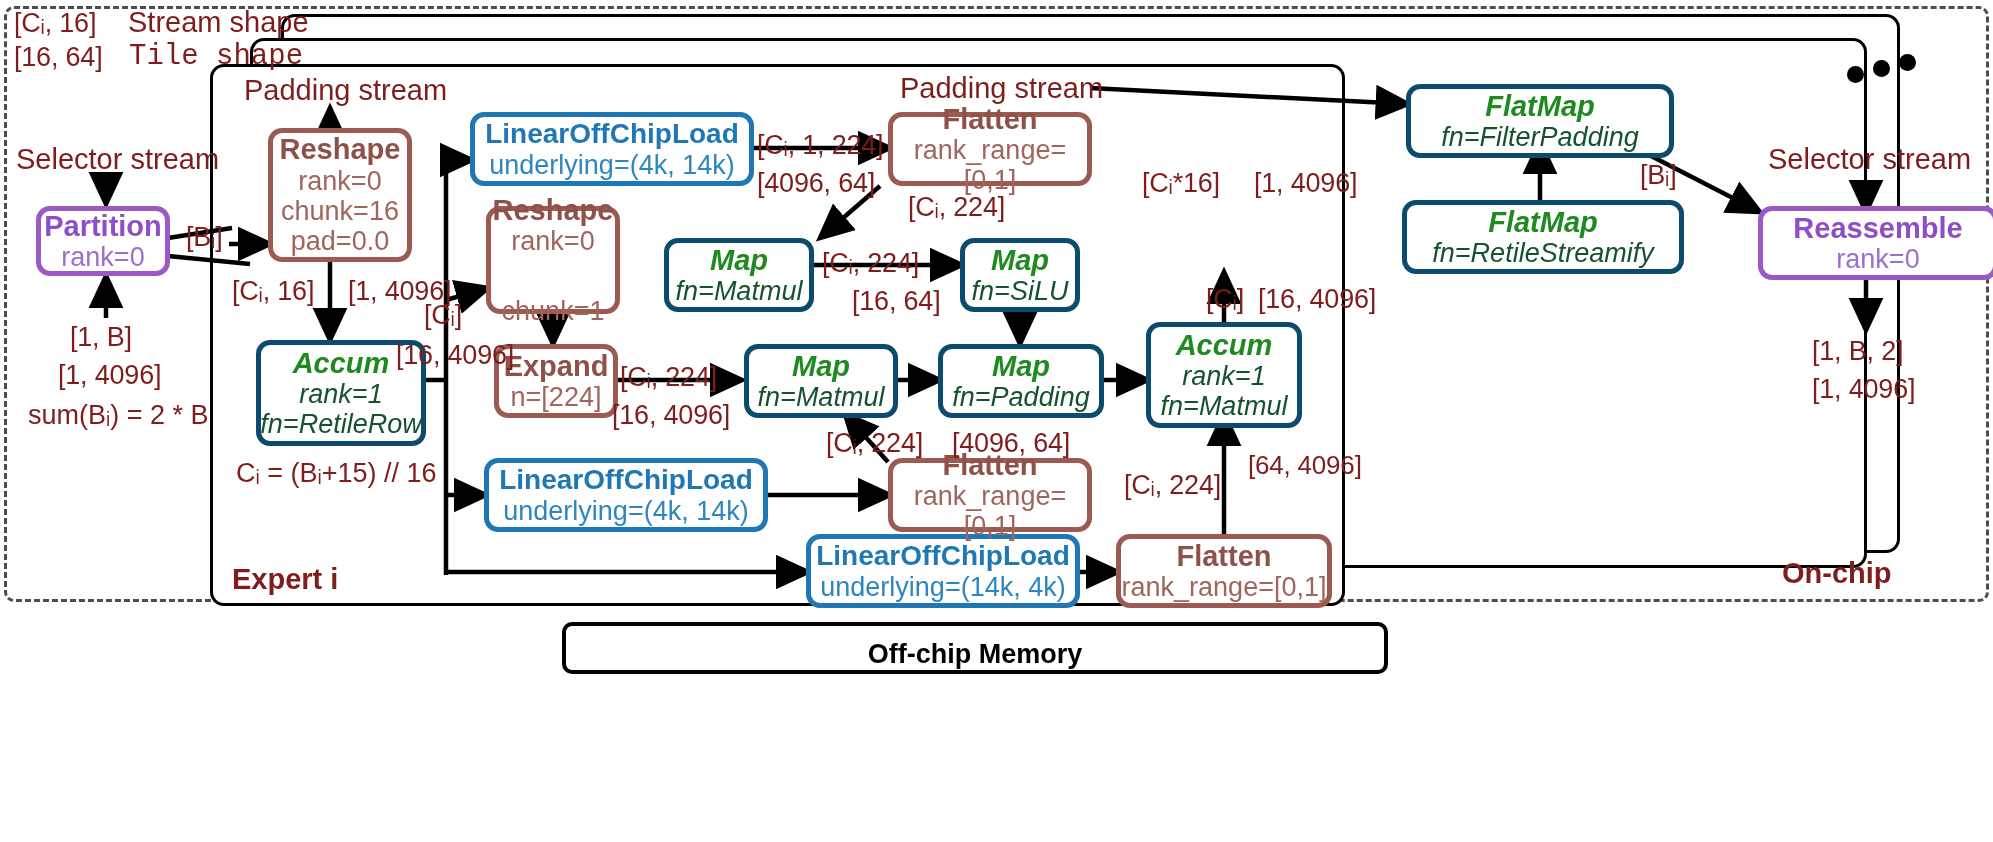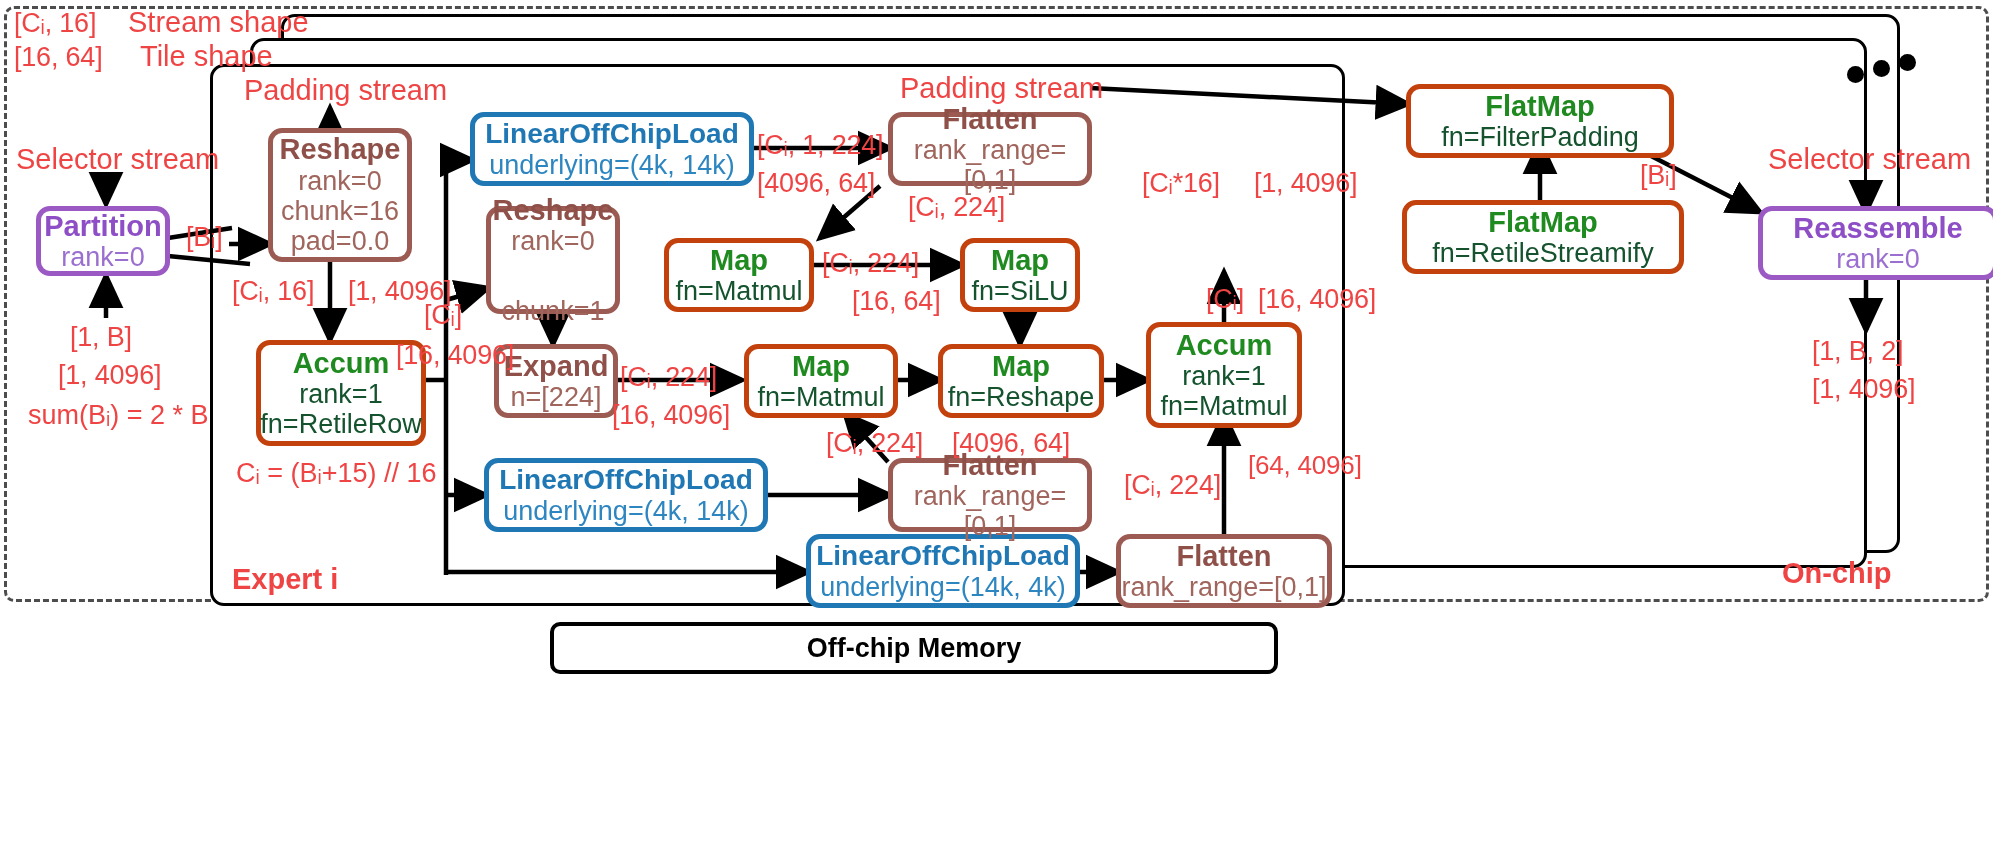--- a/index.html
+++ b/index.html
@@ -14,27 +14,27 @@
   
   .node{position:absolute;box-sizing:border-box;border-radius:14px;background:#fff;
         display:flex;flex-direction:column;align-items:center;justify-content:center;
         text-align:center;line-height:1.12;z-index:30;}
   .node .ttl{font-weight:bold;}
   .node .sub{font-weight:normal;}
   .b-purple{border:5px solid #9B59C4;color:#8E4EC6;}
   .b-purple .ttl{color:#8E4EC6;text-align:center;} .b-purple .sub{color:#9B6FD0;}
   .b-brown{border:5px solid #9C5B52;color:#8E5048;}
   .b-brown .ttl{color:#8E5048;} .b-brown .sub{color:#A0655C;}
-  .b-green{border:5px solid #c2410c;color:#1F8A1F;}
+  .b-green{border:5px solid #0c4a6e;color:#1F8A1F;font-style:italic;}
   .b-green .ttl{color:#1F8A1F;} .b-green .sub{color:#14532d;}
   .b-blue{border:5px solid #1F77B4;color:#1F77B4;}
   .b-blue .ttl{color:#1F77B4;} .b-blue .sub{color:#2E86C1;}
 
   
-  .lbl{position:absolute;color:#ef4444;white-space:nowrap;z-index:40;}
+  .lbl{position:absolute;color:#7f1d1d;white-space:nowrap;z-index:40;}
   .shape{font-size:25px;letter-spacing:-0.2px;}
   .plain{font-size:29px;}
   .bold{font-weight:bold;}
 
   
   svg.edges{position:absolute;left:0;top:0;width:1993px;height:842px;z-index:10;overflow:visible;}
 
   
   .offchip{position:absolute;box-sizing:border-box;border:4px solid #000;border-radius:10px;
            background:#fff;display:flex;align-items:center;justify-content:center;
@@ -130,25 +130,25 @@
 
       <line x1="1866" y1="276" x2="1866" y2="330" marker-end="url(#ah)"></line>
     </g>
 
     <g stroke="#2CA02C" stroke-width="0" fill="none"></g>
   </svg>
 
   <div class="lbl shape" style="left:14px;top:8px;font-size:27px;">[Cᵢ, 16]</div>
   <div class="lbl plain" style="left:128px;top:6px;">Stream shape</div>
   <div class="lbl shape" style="left:14px;top:42px;font-size:27px;">[16, 64]</div>
-  <div class="lbl plain" style="left:140px;top:40px;">Tile shape</div>
+  <div class="lbl plain" style="left:129px;top:40px;font-family:Liberation Mono, monospace;">Tile shape</div>
 
   <div class="lbl plain bold" style="left:232px;top:563px;z-index:46;">Expert i</div>
   <div class="lbl plain bold" style="left:1782px;top:557px;z-index:46;">On-chip</div>
-  <div class="offchip" style="left:550px;top:622px;width:728px;height:52px;">
+  <div class="offchip" style="left:562px;top:622px;width:826px;height:52px;align-items:flex-end;">
     <span>Off-chip Memory</span>
   </div>
 
   <div class="lbl plain" style="left:16px;top:143px;">Selector stream</div>
   <div class="lbl shape" style="left:70px;top:322px;font-size:27px;">[1, B]</div>
   <div class="lbl shape" style="left:58px;top:360px;font-size:27px;">[1, 4096]</div>
   <div class="lbl plain" style="left:28px;top:400px;font-size:27px;">sum(Bᵢ) = 2 * B</div>
   <div class="lbl shape" style="left:186px;top:222px;font-size:27px;">[Bᵢ]</div>
 
   <div class="lbl plain" style="left:244px;top:74px;">Padding stream</div>
@@ -261,21 +261,21 @@
     <div class="sub" style="font-size:27px;">fn=SiLU</div>
   </div>
 
   <div class="node b-green" style="left:744px;top:344px;width:154px;height:74px;">
     <div class="ttl" style="font-size:29px;">Map</div>
     <div class="sub" style="font-size:27px;">fn=Matmul</div>
   </div>
 
   <div class="node b-green" style="left:938px;top:344px;width:166px;height:74px;">
     <div class="ttl" style="font-size:29px;">Map</div>
-    <div class="sub" style="font-size:27px;">fn=Reshape</div>
+    <div class="sub" style="font-size:27px;">fn=Padding</div>
   </div>
 
   <div class="node b-green" style="left:1146px;top:322px;width:156px;height:106px;">
     <div class="ttl" style="font-size:29px;">Accum</div>
     <div class="sub" style="font-size:27px;">rank=1</div>
     <div class="sub" style="font-size:27px;">fn=Matmul</div>
   </div>
 
   <div class="node b-green" style="left:1406px;top:84px;width:268px;height:74px;">
     <div class="ttl" style="font-size:29px;">FlatMap</div>

